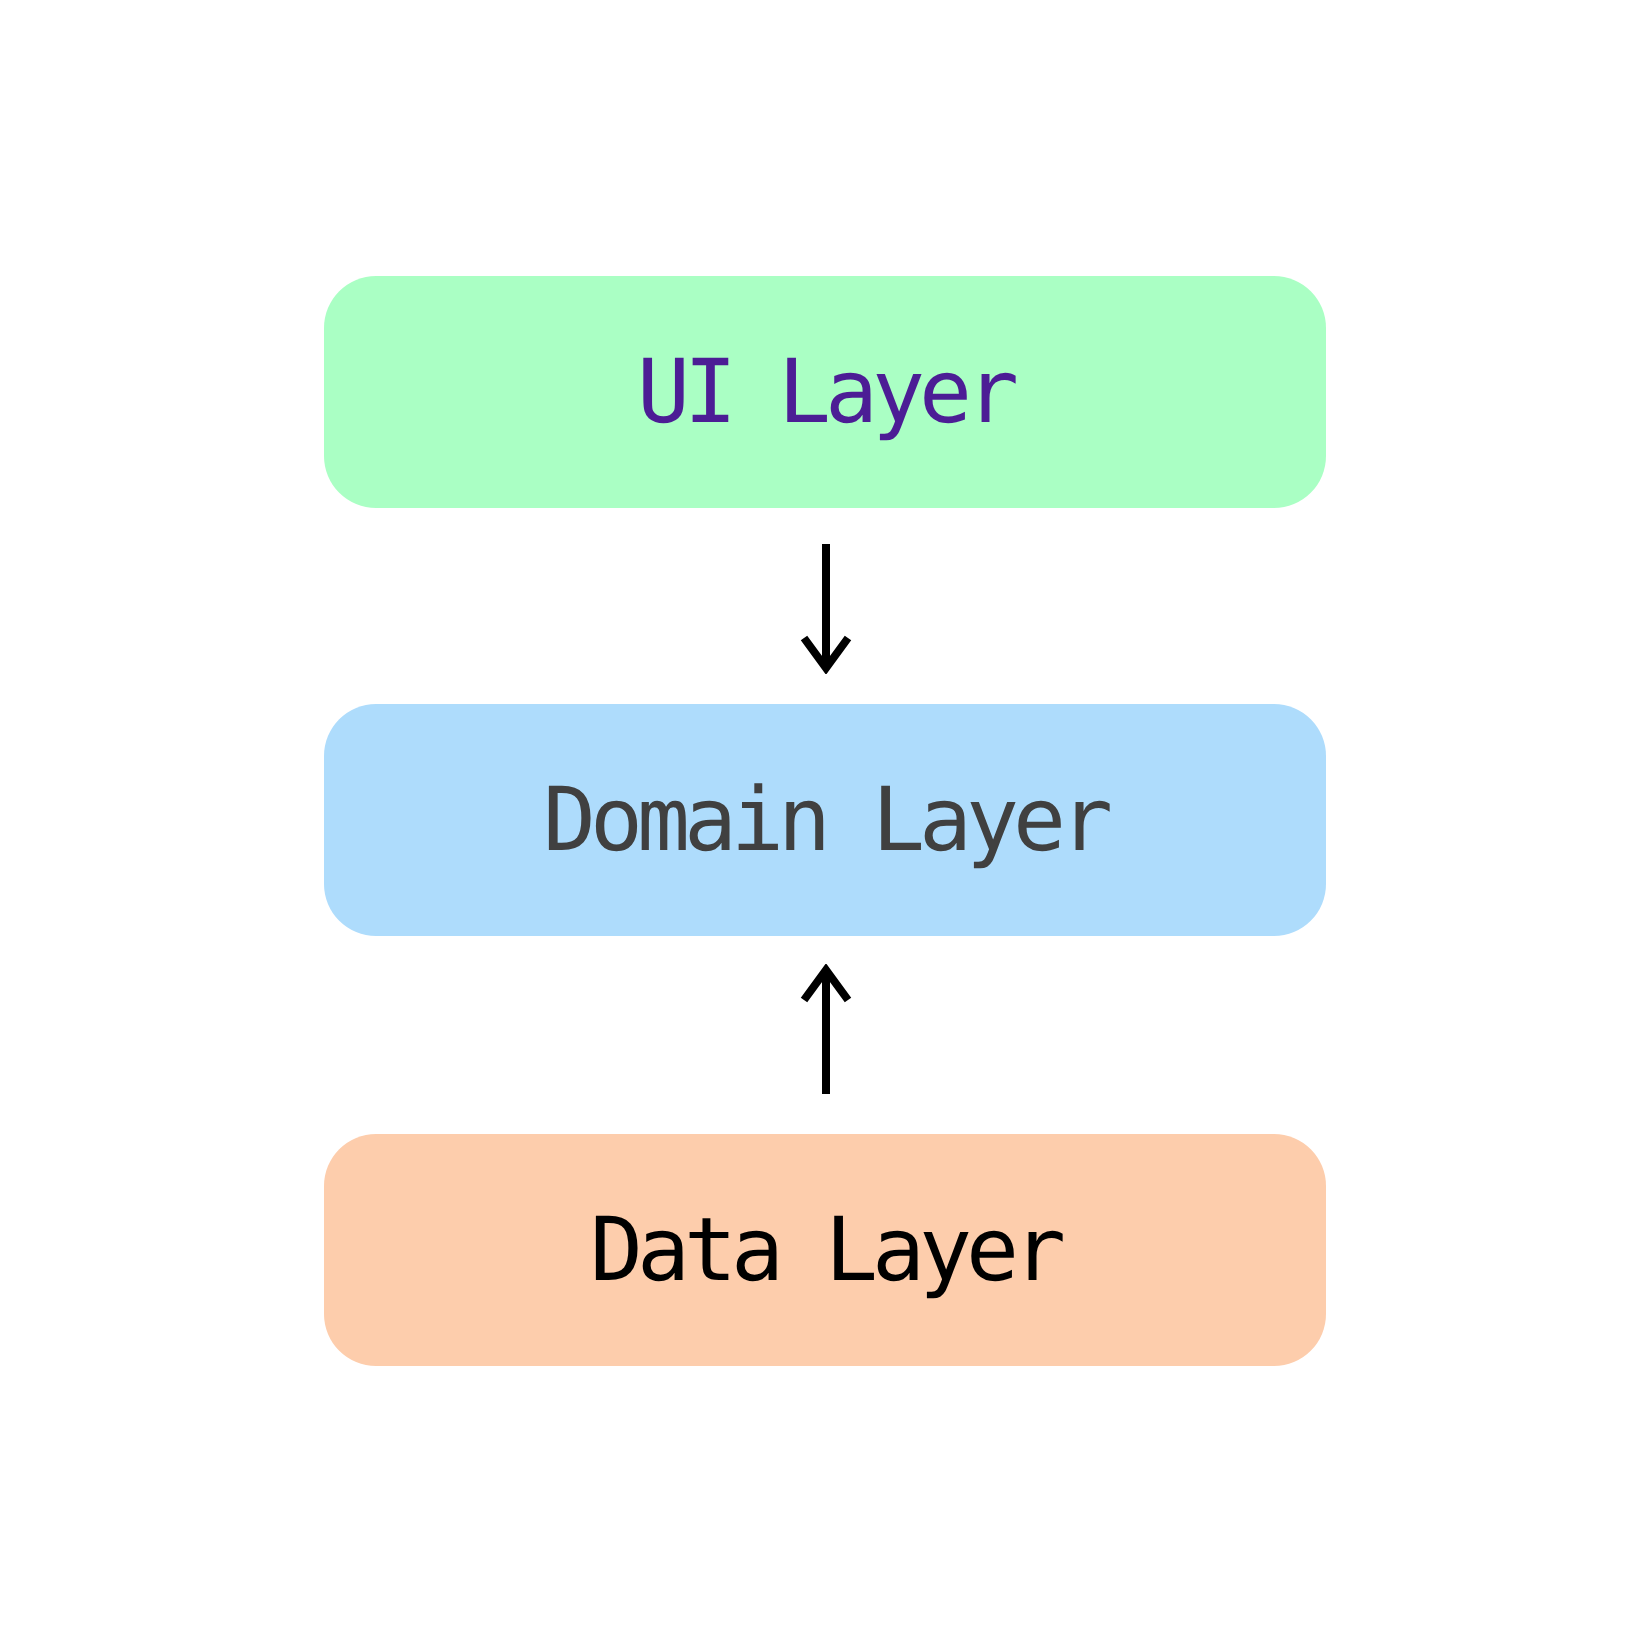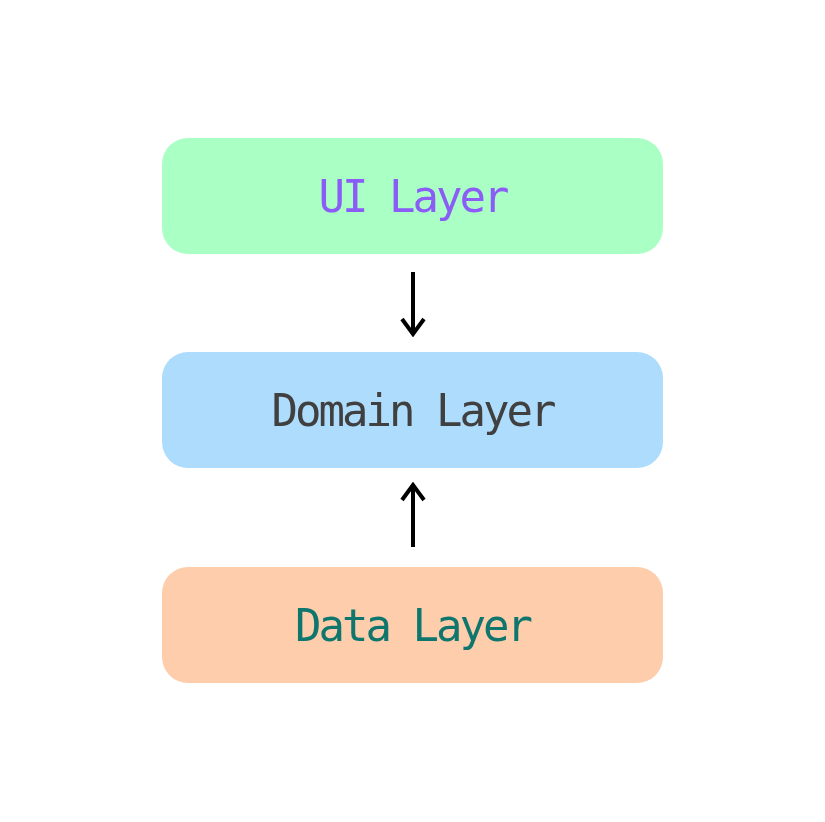--- a/index.html
+++ b/index.html
@@ -41,21 +41,21 @@
   }
   .arrow-down { top: 269px; }
   .arrow-up   { top: 482px; }
 </style>
 </head>
 <body>
 
 <div class="canvas" style="background: rgb(255, 255, 255);">
 
   <div class="node node-ui" style="background: rgb(170, 255, 196);">
-    <span class="node-label" style="color: #8b5cf6;">UI Layer</span>
+    <span class="node-label" style="color: #4c1d95;">UI Layer</span>
   </div>
 
   <svg class="arrow arrow-down" viewBox="0 0 40 68" aria-hidden="true">
     <g fill="none" stroke-width="4" stroke-linecap="butt" stroke-linejoin="miter" stroke="#000000">
       <line x1="20" y1="3" x2="20" y2="64"></line>
       <polyline points="9,50 20,65 31,50"></polyline>
     </g>
   </svg>
 
   <div class="node node-domain" style="background: rgb(174, 220, 252);">
@@ -63,16 +63,16 @@
   </div>
 
   <svg class="arrow arrow-up" viewBox="0 0 40 68" aria-hidden="true">
     <g fill="none" stroke-width="4" stroke-linecap="butt" stroke-linejoin="miter" stroke="#000000">
       <line x1="20" y1="65" x2="20" y2="4"></line>
       <polyline points="9,18 20,3 31,18"></polyline>
     </g>
   </svg>
 
   <div class="node node-data" style="background: rgb(253, 205, 172);">
-    <span class="node-label" style="color: #0f766e;">Data Layer</span>
+    <span class="node-label" style="color: #000000;">Data Layer</span>
   </div>
 
 </div>
 
 </body></html>

